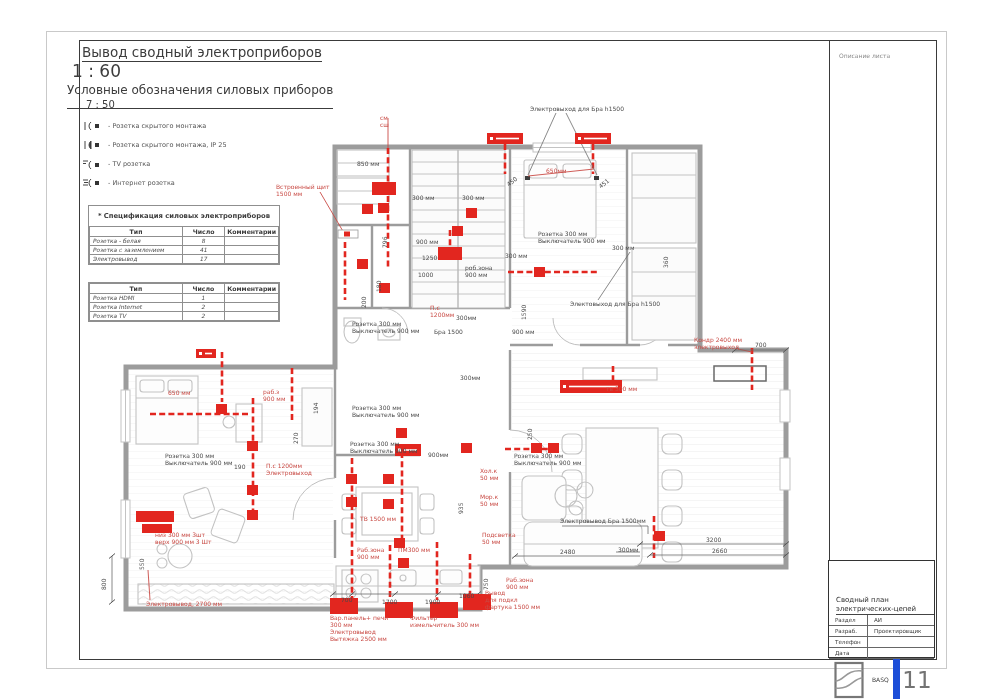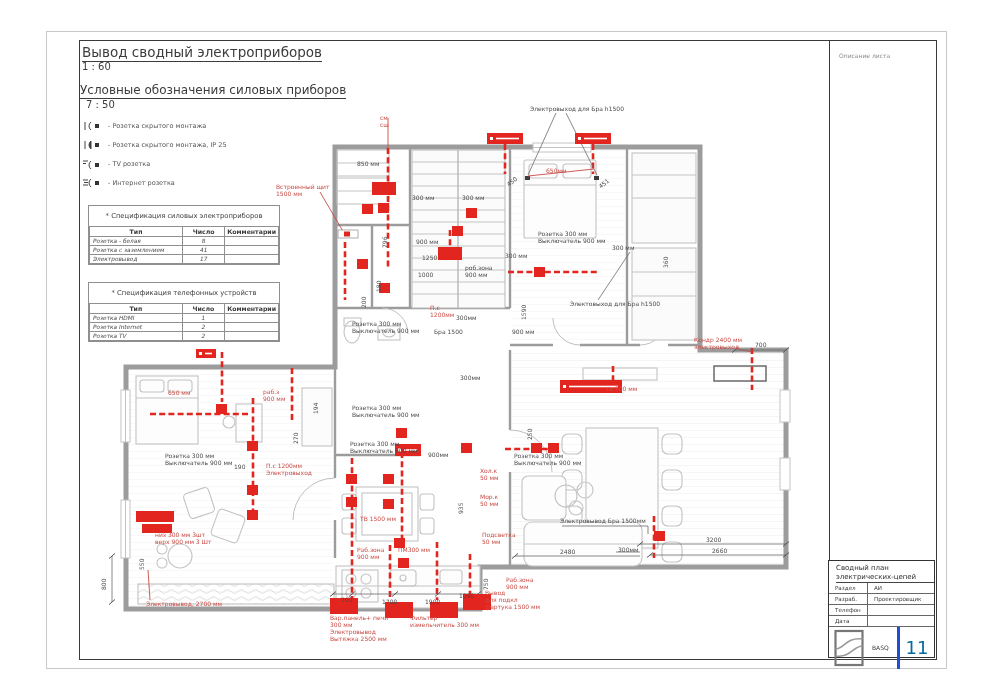--- a/index.html
+++ b/index.html
@@ -5,50 +5,50 @@
   html,body{margin:0;padding:0;background:#ffffff;}
   body{width:989px;height:699px;position:relative;font-family:"DejaVu Sans",sans-serif;color:#3f3f3f;overflow:hidden;}
   .abs{position:absolute;}
   
   .outer-frame{left:46px;top:31px;width:899px;height:636px;border:1px solid #c9c9c9;}
   .inner-frame{left:79px;top:40px;width:856px;height:618px;border:1.5px solid #3a3a3a;}
   .right-divider{left:829px;top:40px;width:0;height:618px;border-left:1.4px solid #3a3a3a;}
   .sheet-note{left:839px;top:52px;font-size:6px;color:#8a8a8a;}
   
   .h-title{left:82px;top:44px;font-size:13.5px;color:#3c3c3c;border-bottom:1px solid #3c3c3c;padding-bottom:1px;}
-  .h-scale{left:82px;top:61px;font-size:10px;color:#3c3c3c;}
-  .h-sub{left:80px;top:83px;font-size:12px;color:#3c3c3c;border-bottom:1px solid #3c3c3c;padding-bottom:1px;}
+  .h-scale{left:72px;top:61px;font-size:17px;color:#3c3c3c;}
+  .h-sub{left:67px;top:83px;font-size:12px;color:#3c3c3c;border-bottom:1px solid #3c3c3c;padding-bottom:11px;}
   .h-subscale{left:86px;top:99px;font-size:10px;color:#3c3c3c;}
   .legend-row{display:flex;align-items:center;gap:6px;height:12px;}
   .legend{left:82px;top:120px;display:flex;flex-direction:column;gap:7px;}
   .legend-label{font-size:6.5px;color:#555;}
   
   .spec{background:#fff;border:0.8px solid #8f8f8f;width:190px;}
-  .spec-title{font-size:6.8px;font-weight:normal;text-align:center;padding:6px 2px;color:#3c3c3c;}
+  .spec-title{font-size:6.8px;font-weight:bold;text-align:center;padding:6px 2px;color:#3c3c3c;}
   .spec table{border-collapse:collapse;width:100%;}
   .spec th{font-size:6.2px;font-weight:bold;border:0.6px solid #8f8f8f;padding:1px 2px;color:#3c3c3c;}
   .spec td{font-size:5.8px;font-style:italic;border:0.6px solid #8f8f8f;padding:0.5px 3px;color:#4a4a4a;height:7px;}
   .spec td:nth-child(2){text-align:center;}
   .spec col.c1{width:98px}.spec col.c2{width:44px}.spec col.c3{width:48px}
   
   #labels{left:0;top:0;width:989px;height:699px;pointer-events:none;}
   .pl{position:absolute;font-size:6px;line-height:1.18;white-space:pre-line;transform-origin:left top;}
   .plk{color:#4a4a4a;}
   .plr{color:#c94b45;}
   
   .tblock{left:828px;top:560px;width:107px;height:98px;border:1.5px solid #333;box-sizing:border-box;background:#fff;}
-  .tb-title{font-size:7px;color:#2e2e2e;padding:3px 0 0 7px;line-height:1.25;}
+  .tb-title{font-size:7px;color:#2e2e2e;padding:3px 0 0 7px;line-height:1.25;margin-top:32px;}
   .tb-title .l2{border-bottom:1px solid #444;display:block;}
   .tb-rows{width:100%;border-collapse:collapse;}
   .tb-rows td{font-size:5.6px;color:#3c3c3c;border-bottom:0.6px solid #666;padding:1px 2px 1px 6px;height:8px;}
   .tb-rows td.lab{width:30px;border-right:0.6px solid #666;}
   .tb-bottom{display:flex;align-items:center;height:42px;}
   .tb-logo{margin-left:5px;}
   .tb-brand{font-size:6px;color:#3c3c3c;margin-left:8px;flex:1;}
-  .tb-num{font-size:18px;color:#0369a1;width:34px;text-align:center;border-left:3px solid #1d4ed8;height:42px;line-height:42px;}
+  .tb-num{font-size:23px;color:#737373;width:34px;text-align:center;border-left:7px solid #1d4ed8;height:42px;line-height:42px;}
 </style>
 </head>
 <body>
 
 <div class="abs outer-frame"></div>
 <div class="abs inner-frame"></div>
 <div class="abs right-divider"></div>
 <div class="abs sheet-note">Описание листа</div>
 
 <svg class="abs" id="plan-svg" style="left:0;top:0" width="989" height="699" viewBox="0 0 989 699">
@@ -448,21 +448,20 @@
         <tr>
           <td>Электровывод</td>
           <td>17</td>
           <td></td>
         </tr>
       </tbody>
   </table>
 </div>
 
 <div class="abs spec" style="left:88px;top:282px">
-  <div class="spec-title">* Спецификация телефонных устройств</div>
   <table>
       <colgroup>
         <col class="c1">
         <col class="c2">
         <col class="c3">
       </colgroup>
     <thead>
         <tr>
       <th>Тип</th>
       <th>Число</th>

